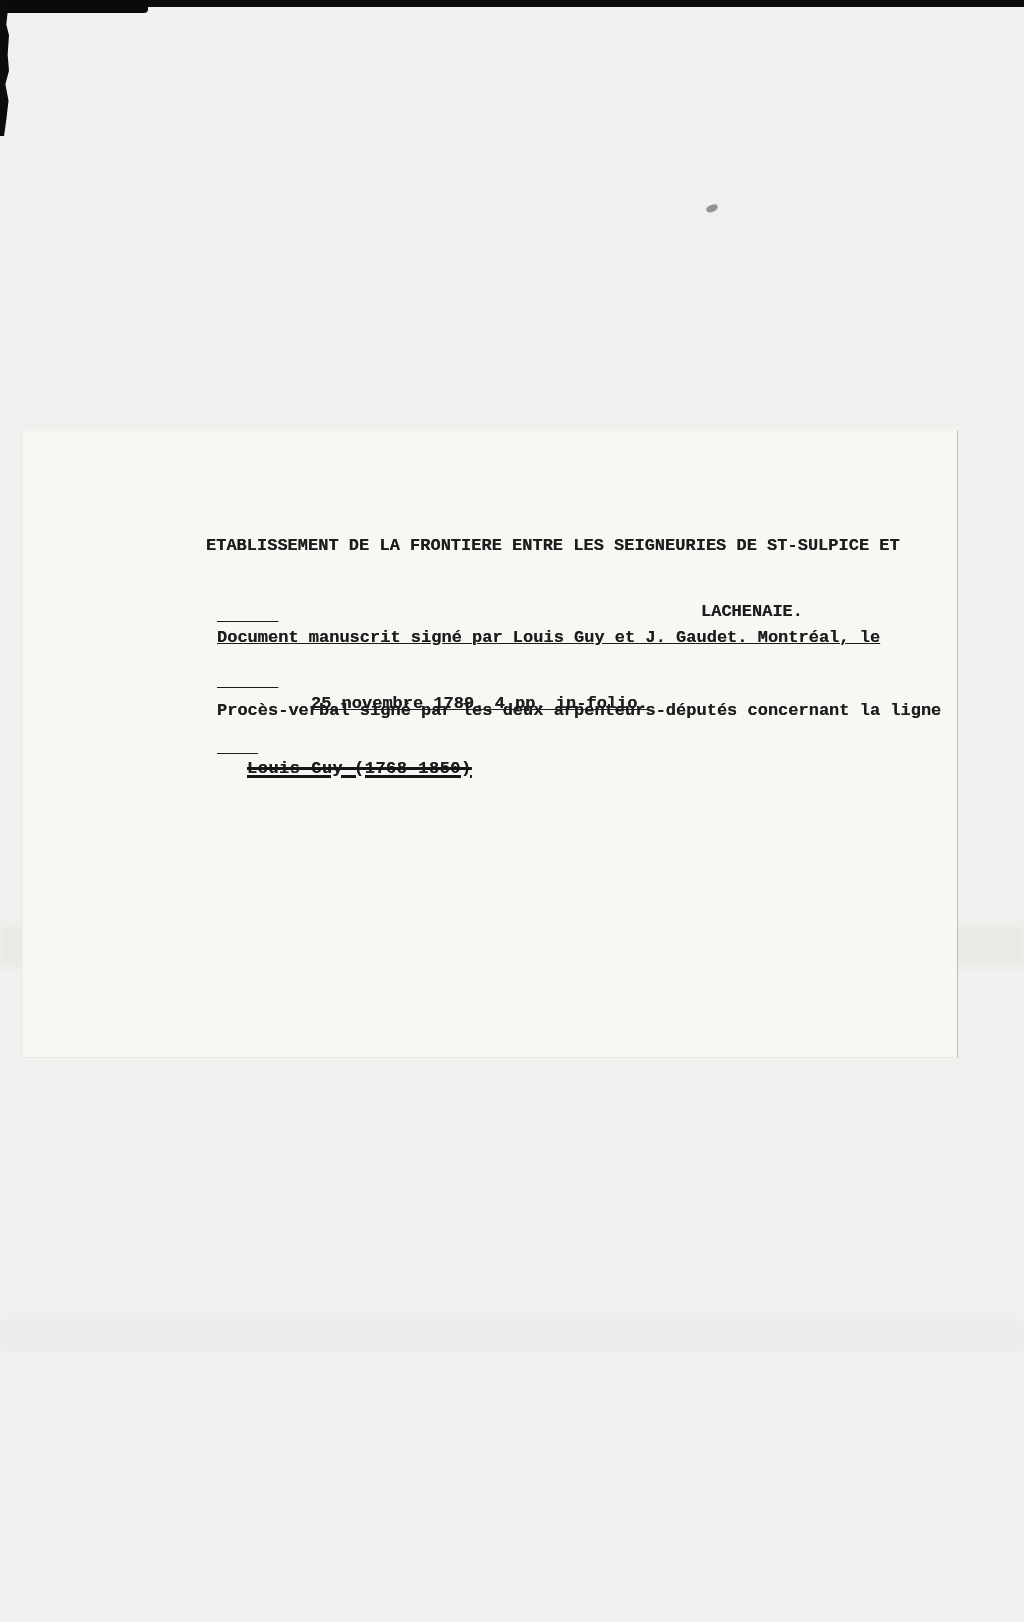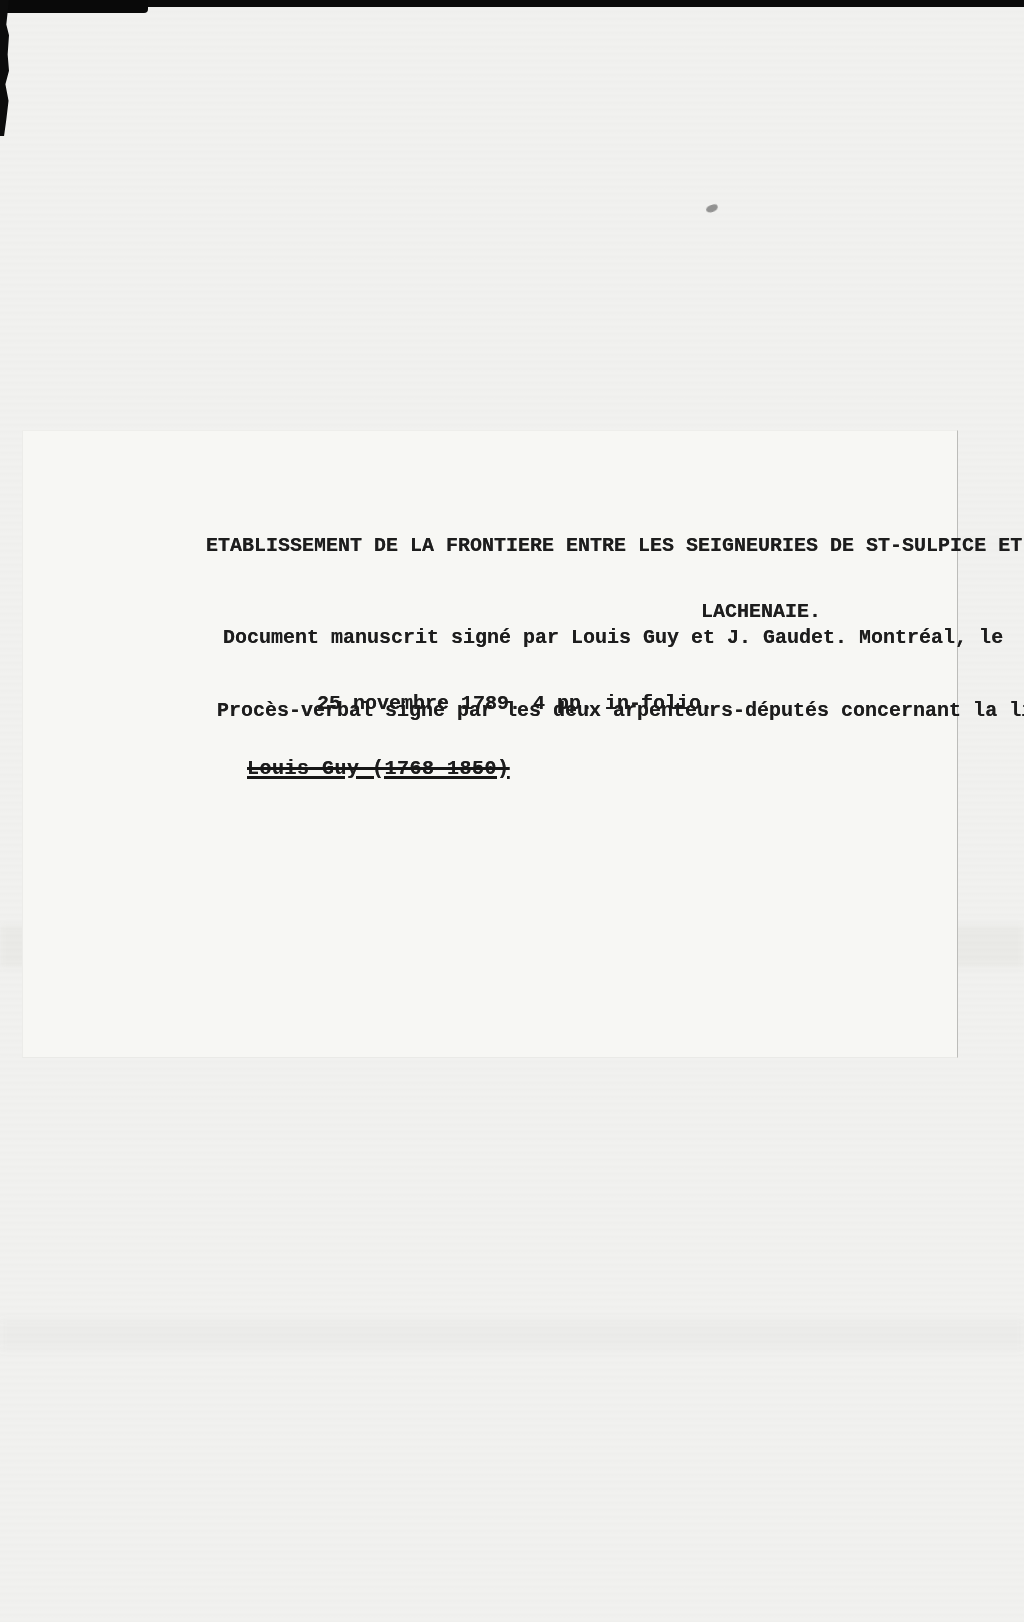--- a/index.html
+++ b/index.html
@@ -59,29 +59,29 @@
     position: absolute; left: 22px; top: 430px;
     width: 936px; height: 628px;
     background: #f7f7f4;
     border-right: 1px solid rgba(40,40,35,0.28);
     border-left: 1px solid rgba(40,40,35,0.05);
     border-top: 1px solid rgba(40,40,35,0.04);
     border-bottom: 1px solid rgba(40,40,35,0.06);
   }
   .ink {
     color: #1d1d1d;
-    font-size: 20px;
+    font-size: 17px;
     line-height: 22px;
     font-weight: 700;
     white-space: pre;
     text-shadow: 0 0 0.5px rgba(20,20,20,0.75);
   }
   .title { position: absolute; left: 183px; top: 60px; }
   .title-l2 { margin-left: 495px; }
-  .para1 { position: absolute; left: 200px; top: 152px; }
+  .para1 { position: absolute; left: 194px; top: 152px; text-decoration: underline; }
   .para1 .indent { margin-left: 94px; }
   .para2 { position: absolute; left: 194px; top: 224px; line-height: 22.5px; }
   .struck {
     position: absolute; left: 213px; top: 327px;
     letter-spacing: 0.5px;
     text-decoration: underline line-through;
     text-decoration-thickness: 2.5px;
     text-decoration-color: #161616;
     filter: blur(0.3px);
     margin-left: 11px;

